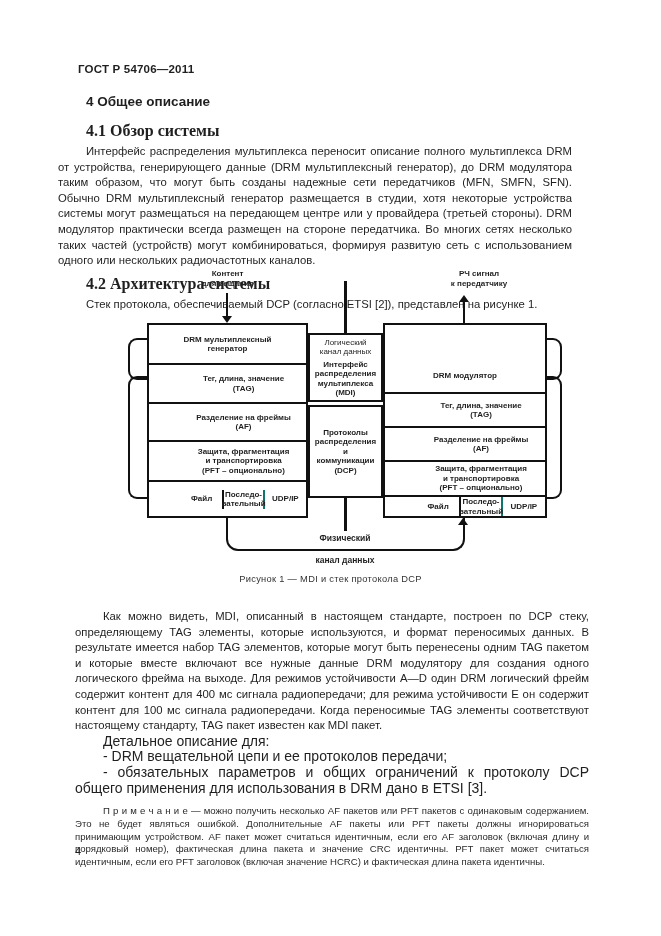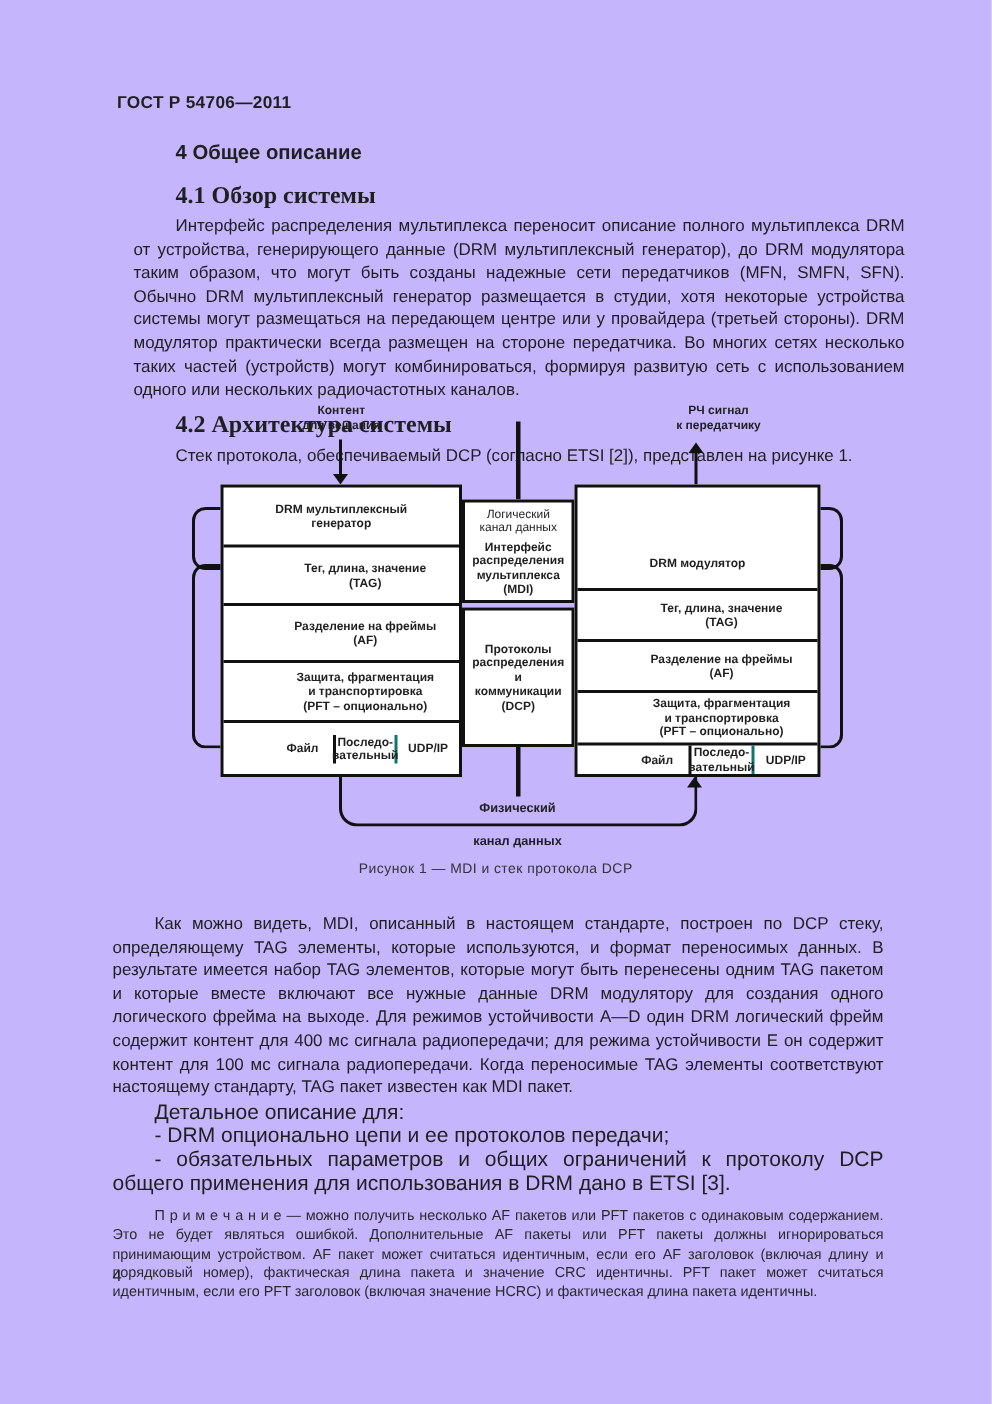--- a/index.html
+++ b/index.html
@@ -1,26 +1,26 @@
 <!DOCTYPE html>
 <html><head>
 <meta charset="utf-8">
 <style>
   html,body { margin:0; padding:0; background:#e8e8e8; }
   .page {
     position:relative; width:661px; height:936px; margin:0 auto;
-    background:#c4b5fd; overflow:hidden;
+    background:#ffffff; overflow:hidden;
     font-family:"Liberation Sans","DejaVu Sans",sans-serif;
     color:#1f1f1f;
   }
   .doc-header {
     position:absolute; left:78px; top:63px;
     font-size:11.5px; font-weight:bold; letter-spacing:0.2px;
   }
-  .content1 { position:absolute; left:89px; top:94px; width:514px; }
+  .content1 { position:absolute; left:58px; top:94px; width:514px; }
   .content2 { position:absolute; left:75px; top:609px; width:514px; }
   .sec-title { font-size:13.5px; font-weight:bold; margin:0 0 13px 28px; }
   .sub-title { font-size:16px; font-weight:bold; margin:6px 0 4px 28px;font-family:Liberation Serif, serif; }
   .para {
     font-size:11.3px; line-height:15.6px; text-align:justify;
     text-indent:28px; margin:0;
   }
   .list-line {
     font-size:14px; line-height:15.6px; text-align:justify;
     text-indent:28px; margin:0;
@@ -212,20 +212,20 @@
     <div class="fig-abs arrow-up-head" style="left:458px; top:250px;"></div>
     <div class="fig-abs phys-label" style="left:295px; top:265px; width:100px;">Физический</div>
     <div class="fig-abs phys-label" style="left:293px; top:287px; width:104px;">канал данных</div>
 
     <div class="fig-caption">Рисунок 1 — MDI и стек протокола DCP</div>
   </div>
 
   <div class="content2">
     <p class="para">Как можно видеть, MDI, описанный в настоящем стандарте, построен по DCP стеку, определяющему TAG элементы, которые используются, и формат переносимых данных. В результате имеется набор TAG элементов, которые могут быть перенесены одним TAG пакетом и которые вместе включают все нужные данные DRM модулятору для создания одного логического фрейма на выходе. Для режимов устойчивости A—D один DRM логический фрейм содержит контент для 400 мс сигнала радиопередачи; для режима устойчивости Е он содержит контент для 100 мс сигнала радиопередачи. Когда переносимые TAG элементы соответствуют настоящему стандарту, TAG пакет известен как MDI пакет.</p>
     <p class="list-line">Детальное описание для:</p>
-    <p class="list-line">- DRM опционально цепи и ее протоколов передачи;</p>
+    <p class="list-line">- DRM вещательной цепи и ее протоколов передачи;</p>
     <p class="list-line">- обязательных параметров и общих ограничений к протоколу DCP общего применения для использования в DRM дано в ETSI [3].</p>
     <p class="note">П р и м е ч а н и е — можно получить несколько AF пакетов или PFT пакетов с одинаковым содержанием. Это не будет являться ошибкой. Дополнительные AF пакеты или PFT пакеты должны игнорироваться принимающим устройством. AF пакет может считаться идентичным, если его AF заголовок (включая длину и порядковый номер), фактическая длина пакета и значение CRC идентичны. PFT пакет может считаться идентичным, если его PFT заголовок (включая значение HCRC) и фактическая длина пакета идентичны.</p>
   </div>
 
   <div class="page-number">4</div>
 
 </div>
 
 </body></html>

